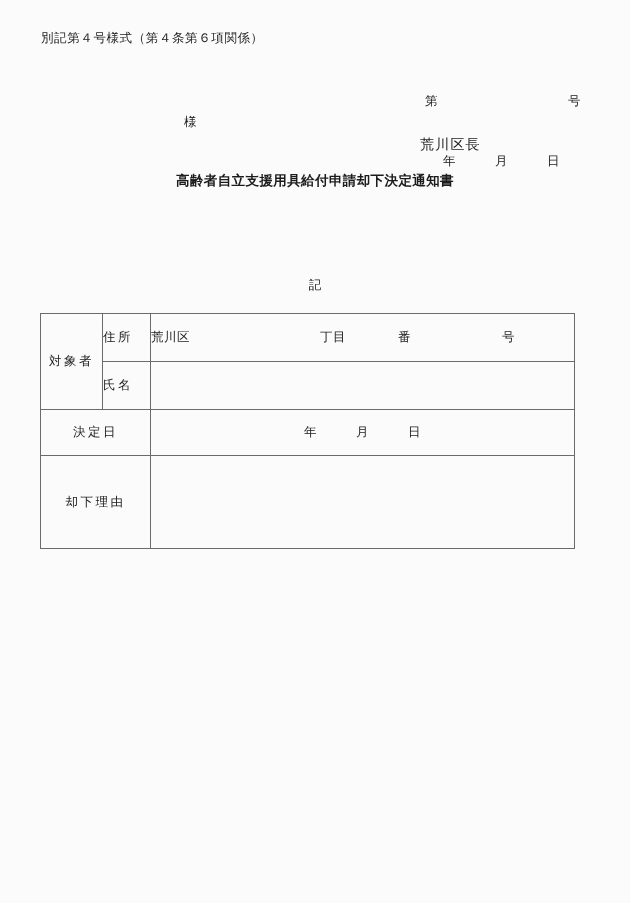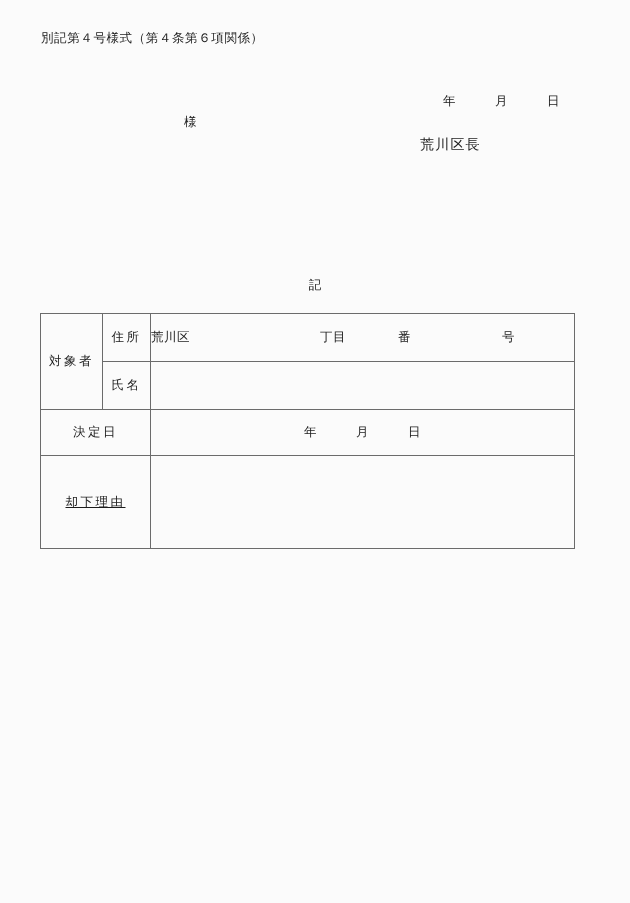--- a/index.html
+++ b/index.html
@@ -110,50 +110,52 @@
     border-collapse: collapse;
     table-layout: fixed;
     font-size: 12.5px;
   }
   .detail-table td {
     border: 1px solid #6b6b6b;
     padding: 0;
     vertical-align: middle;
   }
   .col-head   { width: 61px;  text-align: center; letter-spacing: 2.5px; }
-  .col-sub    { width: 47px;  text-align: center; letter-spacing: 2.5px; }
+  .col-sub    { width: 47px;  letter-spacing: 2.5px; }
   .col-value  { width: 423px; }
 
   .cell-pad-l { padding-left: 7px; }
 
   .row-addr  { height: 48px; }
   .row-name  { height: 48px; }
   .row-date  { height: 46px; }
-  .row-reason{ height: 93px; text-decoration: underline; }
+  .row-reason{ height: 93px; }
 
   .span-head { letter-spacing: 2.5px; }
 
   .addr-line { white-space: pre; letter-spacing: 0.5px; }
   .date-line { display: block; padding-left: 153px; white-space: pre; letter-spacing: 0.5px; }
 </style>
 </head>
 <body>
 
 <div class="page">
 
   <div class="form-no">別記第４号様式（第４条第６項関係）</div>
 
   <div class="doc-meta">
+    <span class="doc-number">第　　　　　　　　　　号</span>
     <span class="doc-date">年　　　月　　　日</span>
   </div>
 
   <div class="addressee">様</div>
 
   <div class="issuer">荒川区長</div>
 
+  <div class="doc-title">高齢者自立支援用具給付申請却下決定通知書</div>
 
 
   <div class="ki-marker">記</div>
 
   <table class="detail-table">
     <tbody>
       <tr class="row-addr">
         <td class="col-head span-head" rowspan="2">対象者</td>
         <td class="col-sub">住所</td>
         <td class="col-value cell-pad-l">

